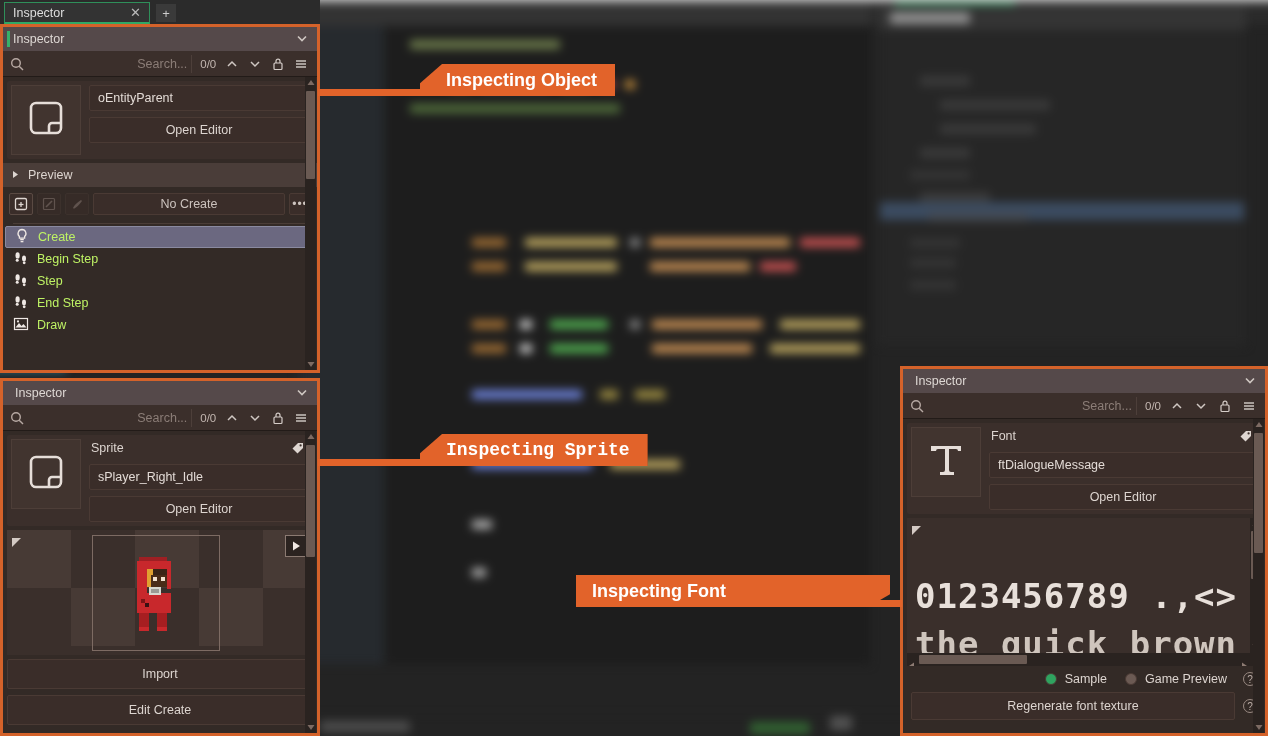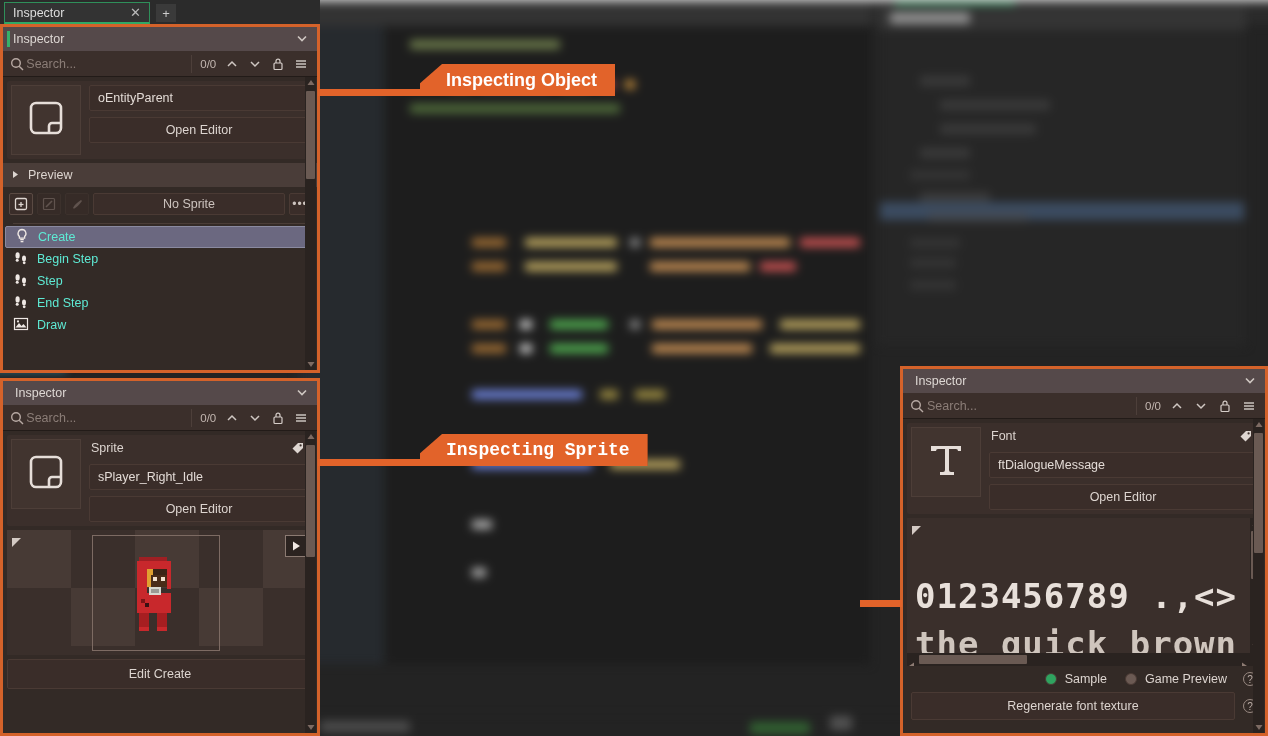--- a/index.html
+++ b/index.html
@@ -53,21 +53,21 @@
   .search-bar {
     height: 26px; flex: 0 0 26px;
     background: #3b2f2b;
     display: flex; align-items: center;
     border-bottom: 1px solid #221b18;
     padding: 0 4px;
   }
   .search-bar .sicon { width:20px; display:flex; justify-content:center; align-items:center; }
   .search-bar .sinput {
     flex:1; background:transparent; border:none; outline:none;
-    color:#9b8d87; font-size:12.5px; font-family:"Liberation Sans", sans-serif;
+    color:#9b8d87; font-size:12.5px; font-family:"Liberation Sans", sans-serif;text-align:right;
   }
   .search-bar .sinput::placeholder { color:#8b7d77; }
   .search-bar .divider { width:1px; height:18px; background:#4d3f3a; margin:0 4px; }
   .search-bar .count { color:#c3b7b1; font-size:11.5px; padding:0 4px; }
   .search-bar .ibtn { width:24px; height:22px; display:flex; align-items:center; justify-content:center; }
 
   .body-area { flex:1; position:relative; overflow:hidden; background:#332a26; }
 
   .res-head {
     display:flex; background:#3b2f2b; margin:4px; padding:4px; border-radius:2px;
@@ -112,21 +112,21 @@
   .dots-btn {
     width:22px; height:22px; background:#3a2d29; border:1px solid #4a3a34;
     display:flex; align-items:center; justify-content:center;
     color:#ccc3be; font-size:12px; border-radius:2px; letter-spacing:1px;
   }
 
   .ev-sep { height:1px; background:#4a3d37; margin:4px 10px 2px 10px; }
   .ev-list { padding:0 2px; }
   .ev-item {
     height:22px; display:flex; align-items:center; gap:8px;
-    padding-left:8px; color:#5eead4; font-size:12.5px;
+    padding-left:8px; color:#bef264; font-size:12.5px;
   }
   .ev-item.sel { background:#6b6880; border:1px solid #8a8aa0; border-radius:2px; }
 
   .vscroll {
     position:absolute; right:1px; top:0; width:11px; height:100%;
     background:#2a2320;
   }
   .vscroll .thumb { position:absolute; left:1px; width:9px; background:#6a5a53; border-radius:1px; }
   .vscroll .arr { position:absolute; left:0; width:11px; height:11px; display:flex; align-items:center; justify-content:center; }
 
@@ -374,21 +374,21 @@
           <svg width="14" height="14" viewBox="0 0 14 14">
               <rect x="1.5" y="1.5" width="11" height="11" rx="1" stroke="#8d7d76" stroke-width="1.2" fill="none"></rect>
               <path d="M4 10 L10 4" stroke="#8d7d76" stroke-width="1.6"></path>
             </svg>
         </div>
         <div class="tool-btn off">
           <svg width="14" height="14" viewBox="0 0 14 14">
               <path d="M3 11 C4 8 7 6 11 3 L12 4 C9 8 6.5 10.5 4 11.8 z" fill="#8d7d76"></path>
             </svg>
         </div>
-        <div class="nosprite">No Sprite</div>
+        <div class="nosprite">No Create</div>
         <div class="dots-btn">•••</div>
       </div>
 
       <div class="ev-sep"></div>
 
       <div class="ev-list">
         <div class="ev-item sel">
           <span>
             <svg width="16" height="16" viewBox="0 0 16 16">
                 <path d="M8 1.5 a4 4 0 0 1 2.6 7 v1.6 h-5.2 V8.5 A4 4 0 0 1 8 1.5z" stroke="#efe8e4" stroke-width="1.3" fill="none"></path>
@@ -572,20 +572,21 @@
             </svg>
         </div>
         <div class="play-btn">
           <svg width="12" height="12" viewBox="0 0 12 12">
               <path d="M3 1.5 L10 6 L3 10.5 z" fill="#f0e8e3"></path>
             </svg>
         </div>
       </div>
 
       <div style="padding:0 4px;">
+        <div class="gm-btn" style="margin-bottom:6px; padding:7px 8px;">Import</div>
         <div class="gm-btn" style="padding:7px 8px;">Edit Create</div>
       </div>
 
       <div class="vscroll">
         <div class="arr" style="top:0;">
           <svg width="8" height="7" viewBox="0 0 8 7">
               <path d="M4 1 L7.5 6 L0.5 6 z" fill="#7d6b63"></path>
             </svg>
         </div>
         <div class="thumb" style="top:14px; height:112px;"></div>
@@ -738,18 +739,21 @@
       </div>
     </div>
   </div>
 
   <div class="callout left-notch" style="left:420px; top:64px;">
     <span>Inspecting Object</span>
   </div>
   <div class="callout left-notch" style="left:420px; top:434px;font-family:Liberation Mono, monospace;">
     <span>Inspecting Sprite</span>
   </div>
+  <div class="callout right-notch" style="left:576px; top:575px; width:314px;">
+    <span>Inspecting Font</span>
+  </div>
 
   <div style="position:absolute; left:318px; top:89px; width:104px; height:7px; background:#e2632a;"></div>
   <div style="position:absolute; left:318px; top:459px; width:104px; height:7px; background:#e2632a;"></div>
   <div style="position:absolute; left:860px; top:600px; width:42px; height:7px; background:#e2632a;"></div>
 
 </div>
 
 </body></html>

